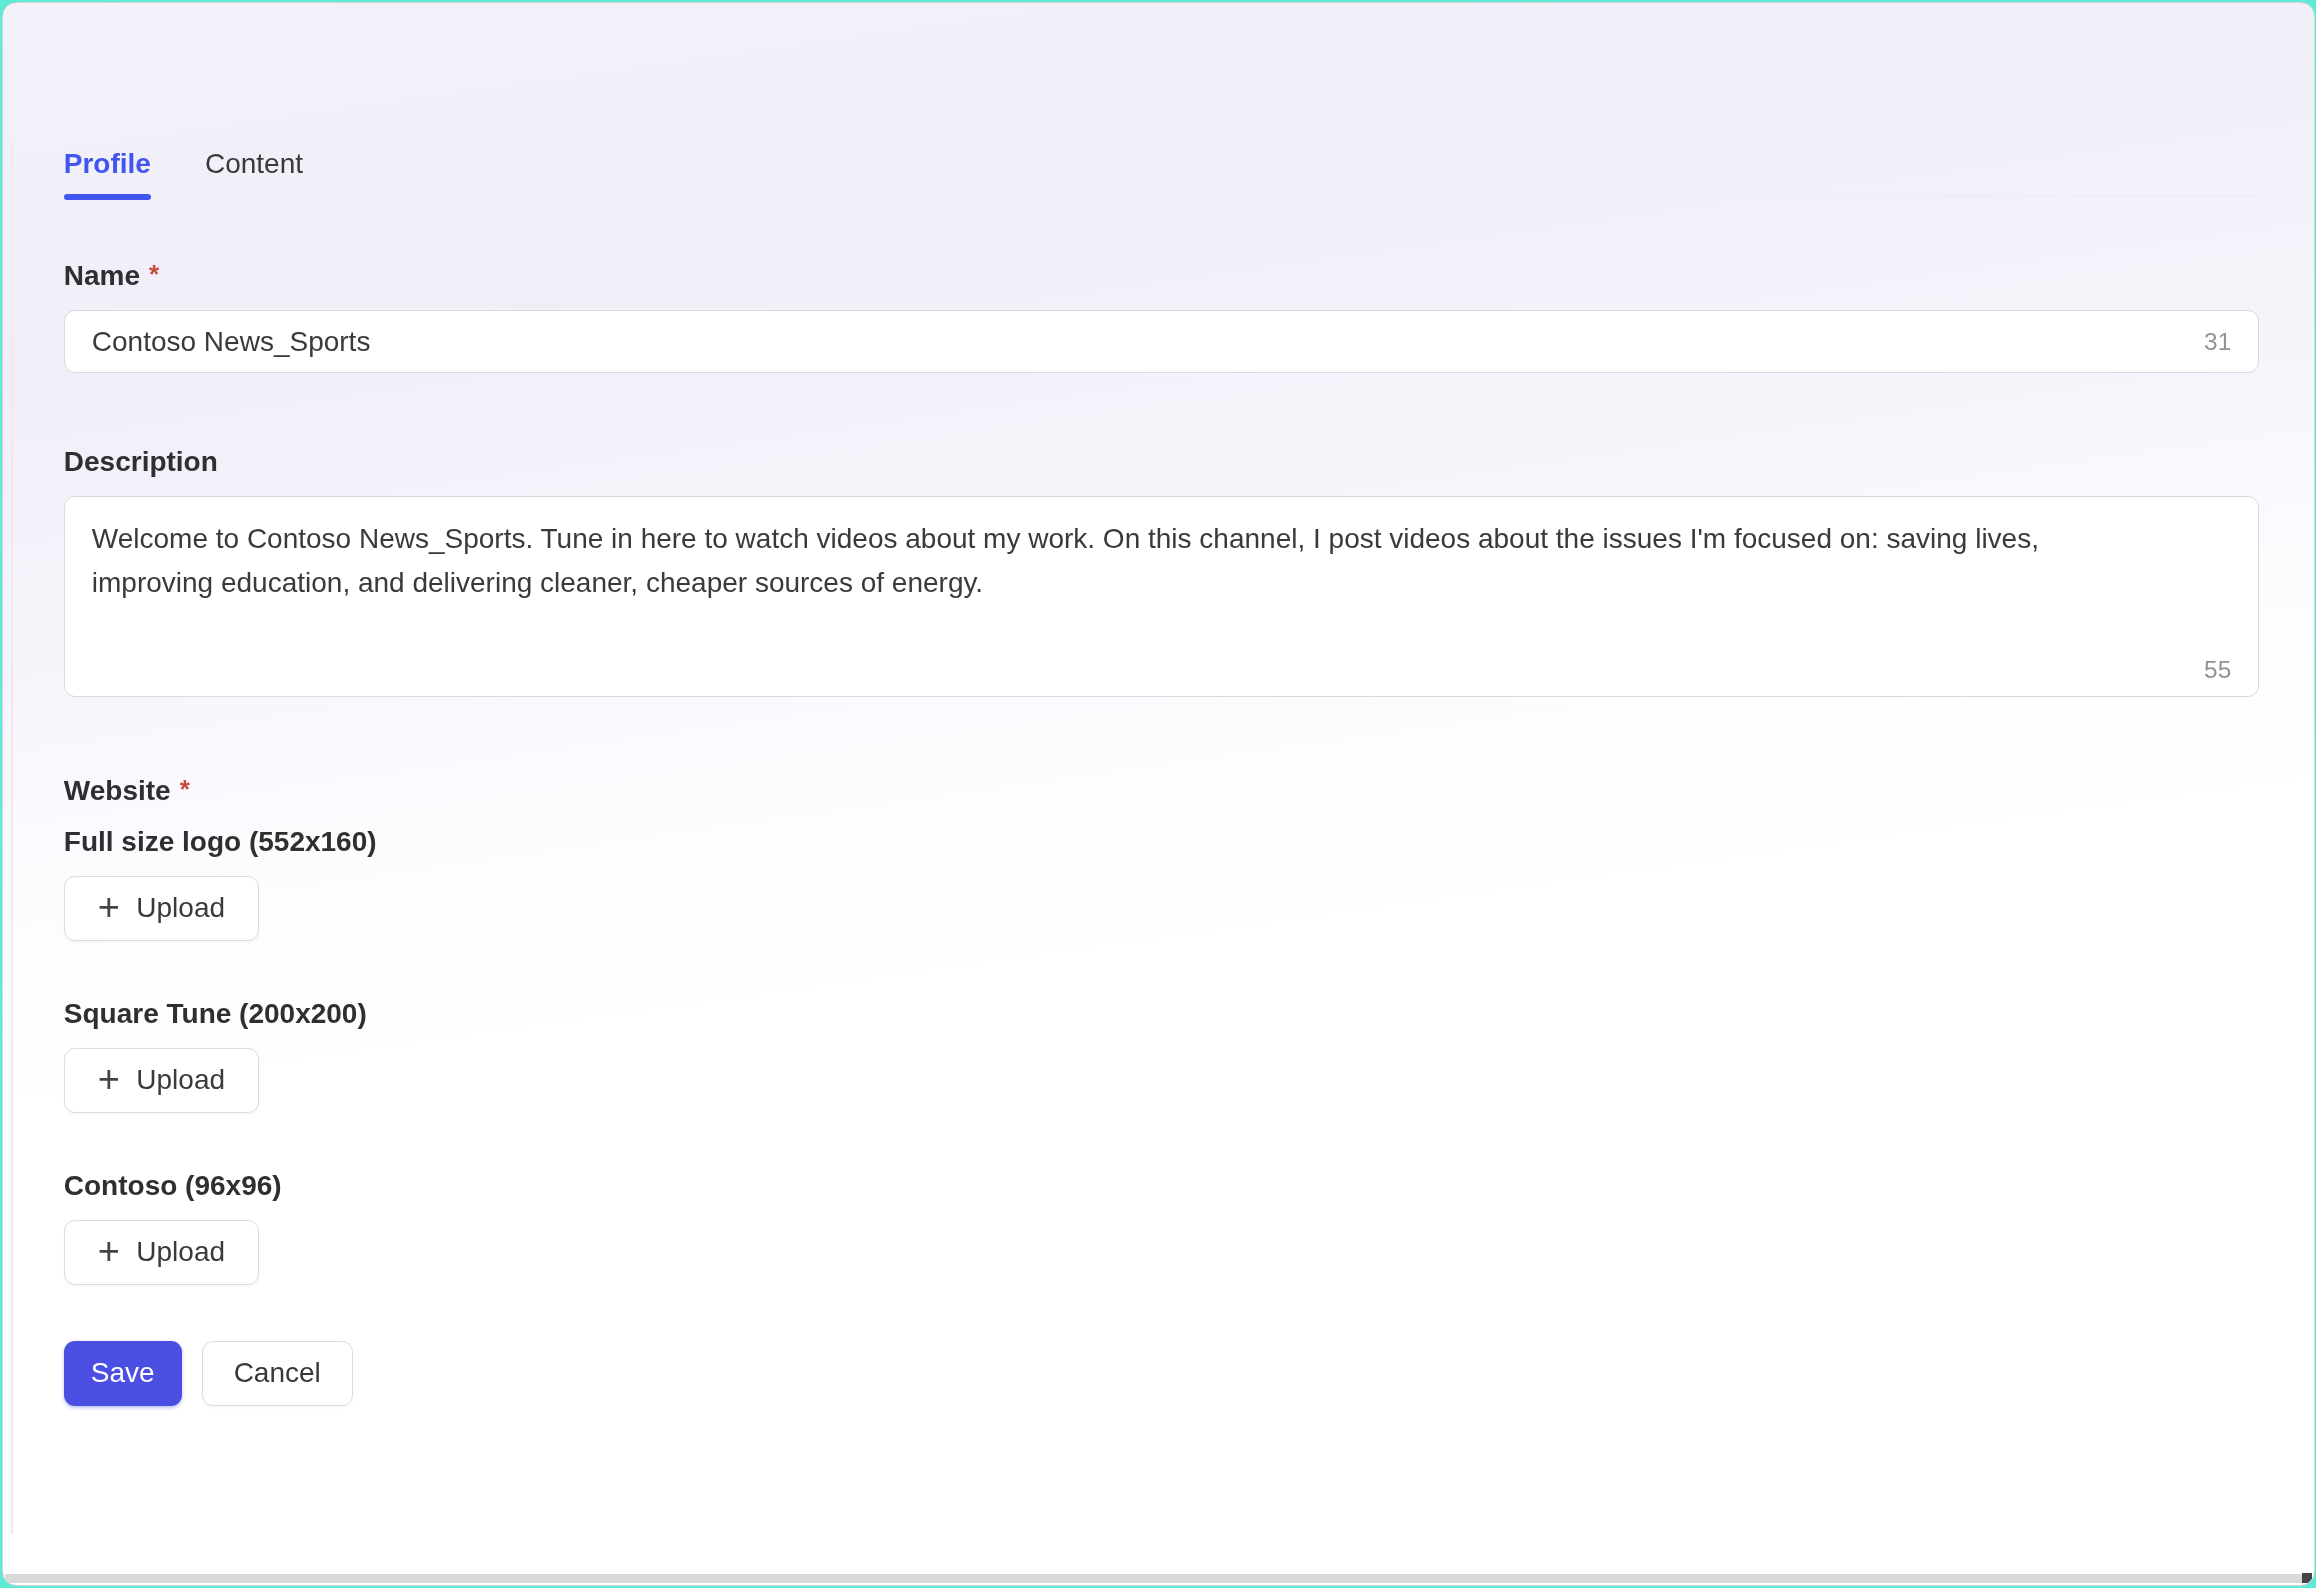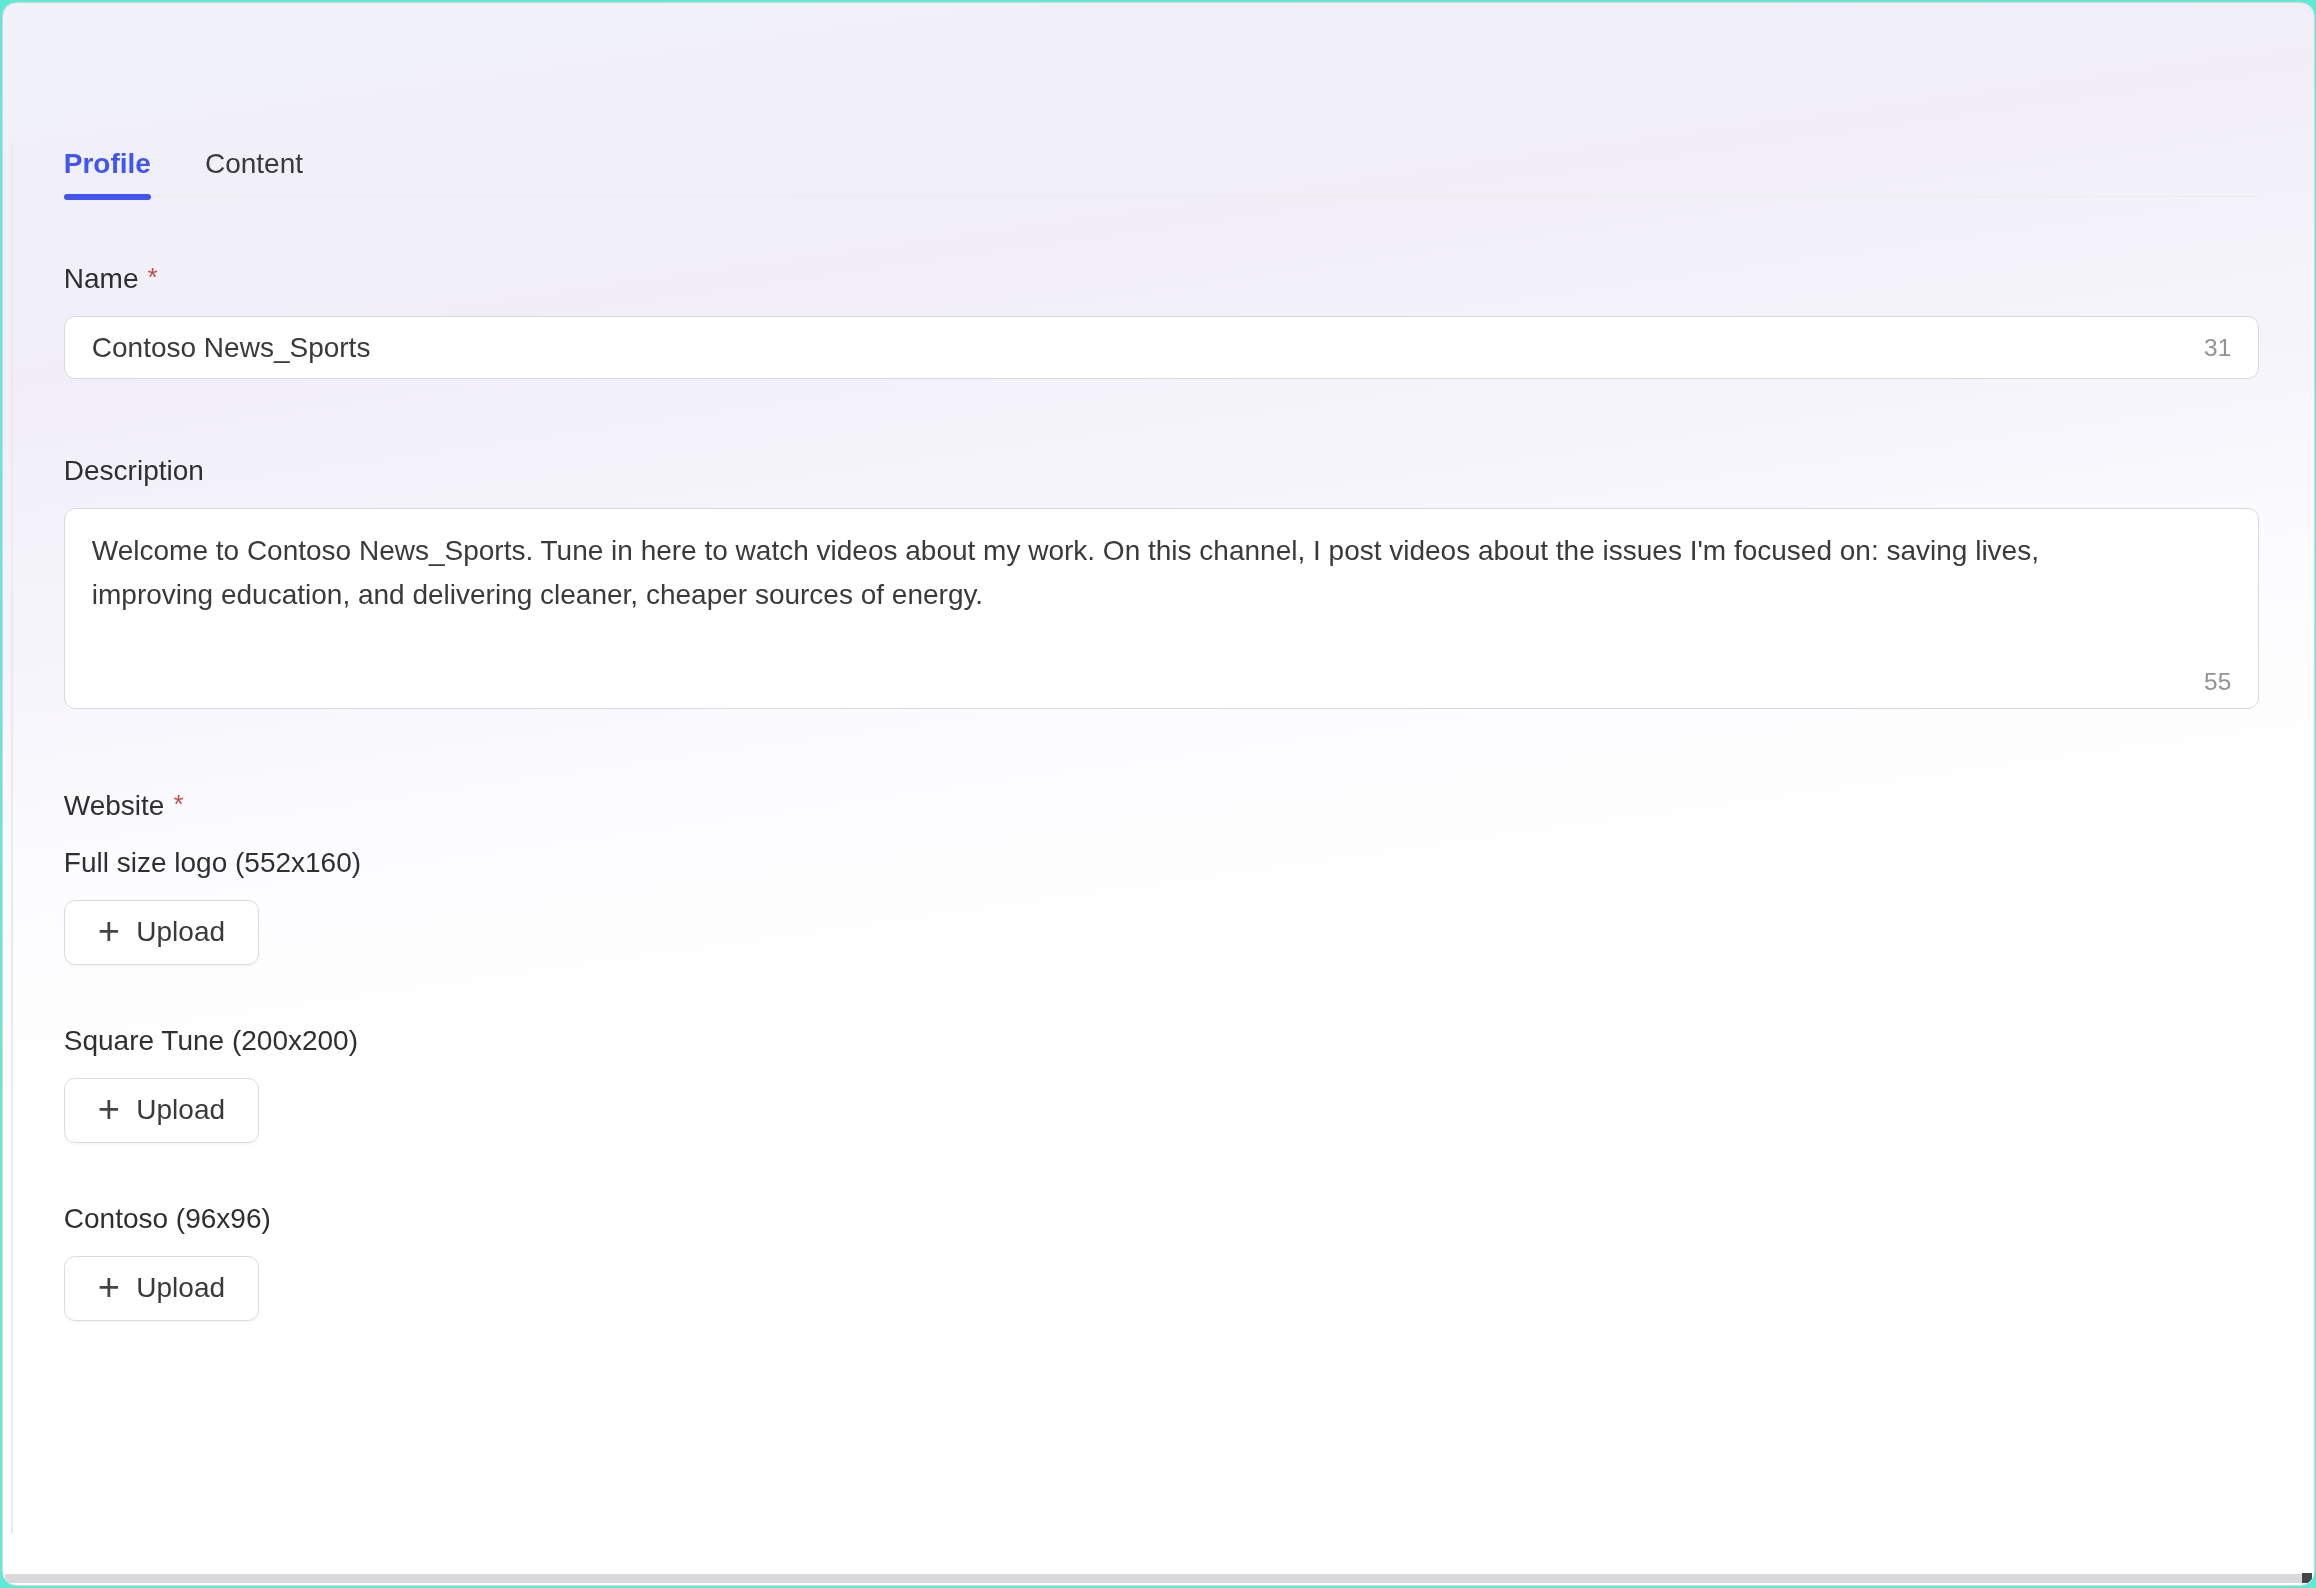--- a/index.html
+++ b/index.html
@@ -44,22 +44,22 @@
   .tab { position: relative; font-size: 28px; line-height: 36px; cursor: pointer; }
   .tab.active { color: #4155f0; font-weight: 700; }
   .tab.inactive { color: #3a3a3c; font-weight: 400; }
   .tab-indicator {
     position: absolute; left: 0; right: 0; bottom: -18px; height: 6.3px;
     border-radius: 3.6px; background: #4155f0;
   }
 
   
   .field-label {
-    font-size: 28px; color: #2f2f32; line-height: 40px;
-    margin-bottom: 17px; font-weight: 400;
+    font-size: 28px; color: #2f2f32; line-height: 34px;
+    margin-bottom: 17px; font-weight: 700;
   }
   .req { color: #c74a45; margin-left: 9px; font-size: 26px; vertical-align: 1.8px; }
 
   .input-wrap { position: relative; margin-bottom: 72px; }
 
   .text-input {
     width: 100%; height: 63px;
     border: 1.8px solid #dadadd; border-radius: 11px;
     background: #ffffff;
     font-family: "Liberation Sans", "DejaVu Sans", sans-serif;
@@ -182,20 +182,24 @@
       </div>
 
       <div class="upload-block">
         <div class="field-label">Contoso (96x96)</div>
         <button class="upload-btn">
           <span class="plus-glyph">+</span>
           <span class="upload-btn-label">Upload</span>
         </button>
       </div>
 
+      <div class="actions">
+        <button class="btn btn-primary">Save</button>
+        <button class="btn btn-secondary">Cancel</button>
+      </div>
 
     </div>
 
     <div class="hscroll-track"></div>
     <div class="scroll-corner"></div>
   </div>
 </div>
 
 
 </body></html>

